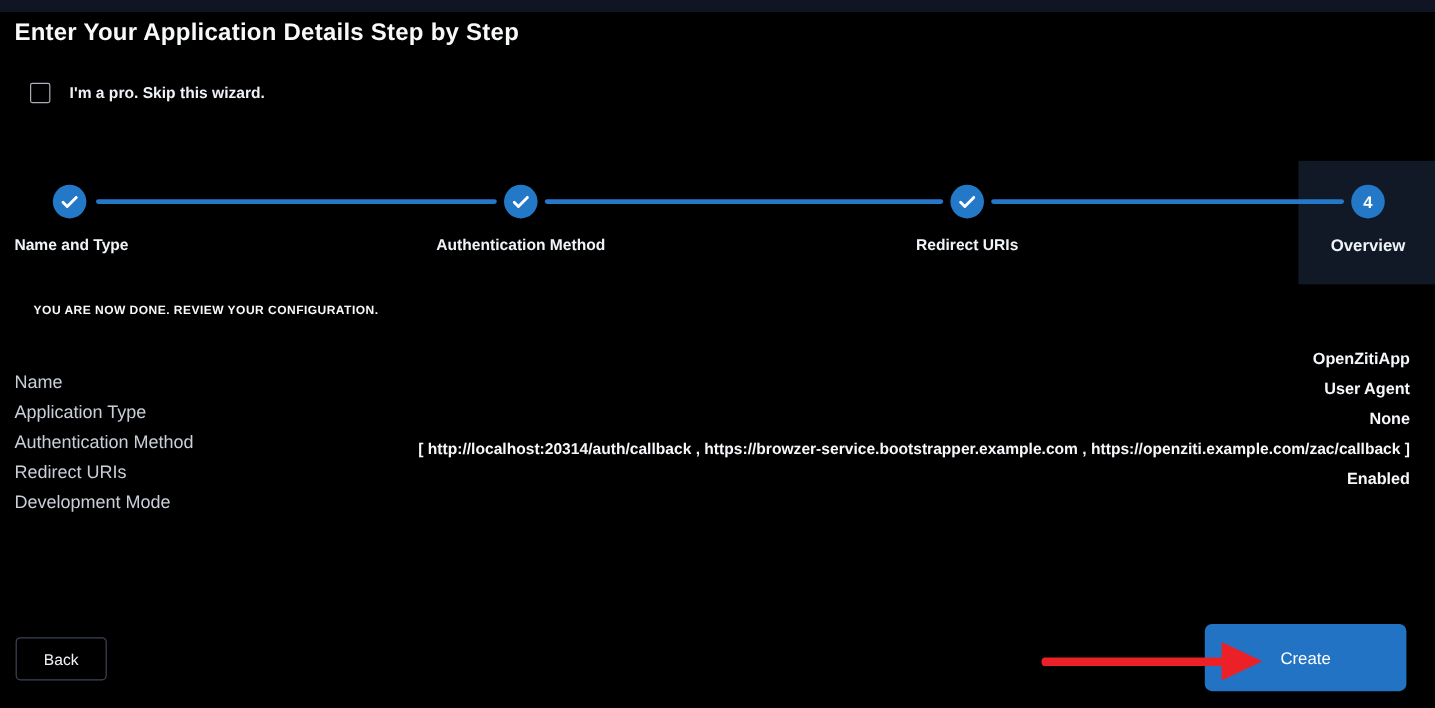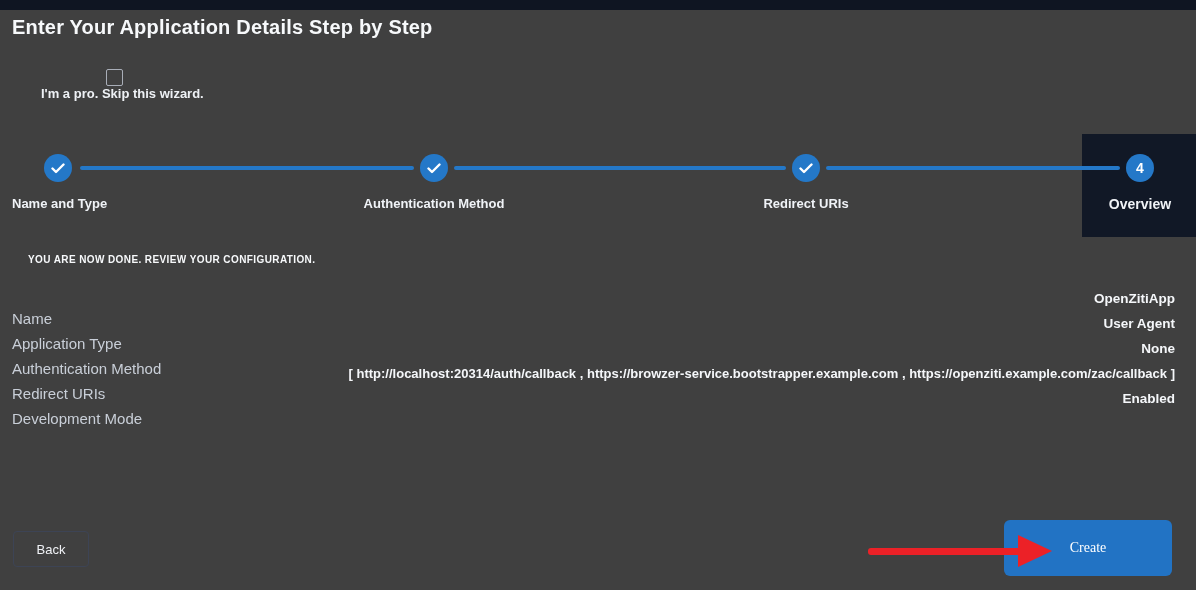--- a/index.html
+++ b/index.html
@@ -5,34 +5,34 @@
   * { margin: 0; padding: 0; box-sizing: border-box; }
   html, body { width: 1196px; height: 590px; }
   body {
     font-family: "Liberation Sans", sans-serif;
     background: #0f1522;
     overflow: hidden;
   }
   .screen {
     position: relative;
     width: 1196px; height: 590px;
-    background: #404040;
+    background: #000000;
   }
   .bottom-strip {
     position: absolute; left: 0; top: 580; width: 1196px; height: 10px;
     background: #0f1522;
   }
   .page-title {
     position: absolute; left: 12px; top: 16px;
     font-size: 20px; font-weight: bold; color: #f7f9fb;
     letter-spacing: 0.2px;
   }
   .skip-row {
     position: absolute; left: 25px; top: 69px;
-    display: flex; align-items: center; flex-direction: column;
+    display: flex; align-items: center;
   }
   .checkbox {
     width: 17px; height: 17px;
     border: 1.5px solid #a9aeb8; border-radius: 2px;
     background: transparent;
     cursor: pointer;
   }
   .skip-label {
     margin-left: 16px;
     font-size: 13px; font-weight: bold; color: #eef1f5;
@@ -101,21 +101,21 @@
     color: #f0f2f6; font-size: 13px;
     font-family: "Liberation Sans", sans-serif;
     cursor: pointer;
   }
   .create-button {
     position: absolute; left: 1004px; top: 520px;
     width: 168px; height: 56px;
     background: #2273c4;
     border: none; border-radius: 6px;
     color: #ffffff; font-size: 14px;
-    font-family: Liberation Serif, serif;
+    font-family: Liberation Sans, sans-serif;
     cursor: pointer;
   }
   
   .arrow-line {
     position: absolute; left: 868px; top: 548px;
     width: 154px; height: 7px;
     background: #ec2127; border-radius: 3px;
     z-index: 5;
   }
   .arrow-head {

